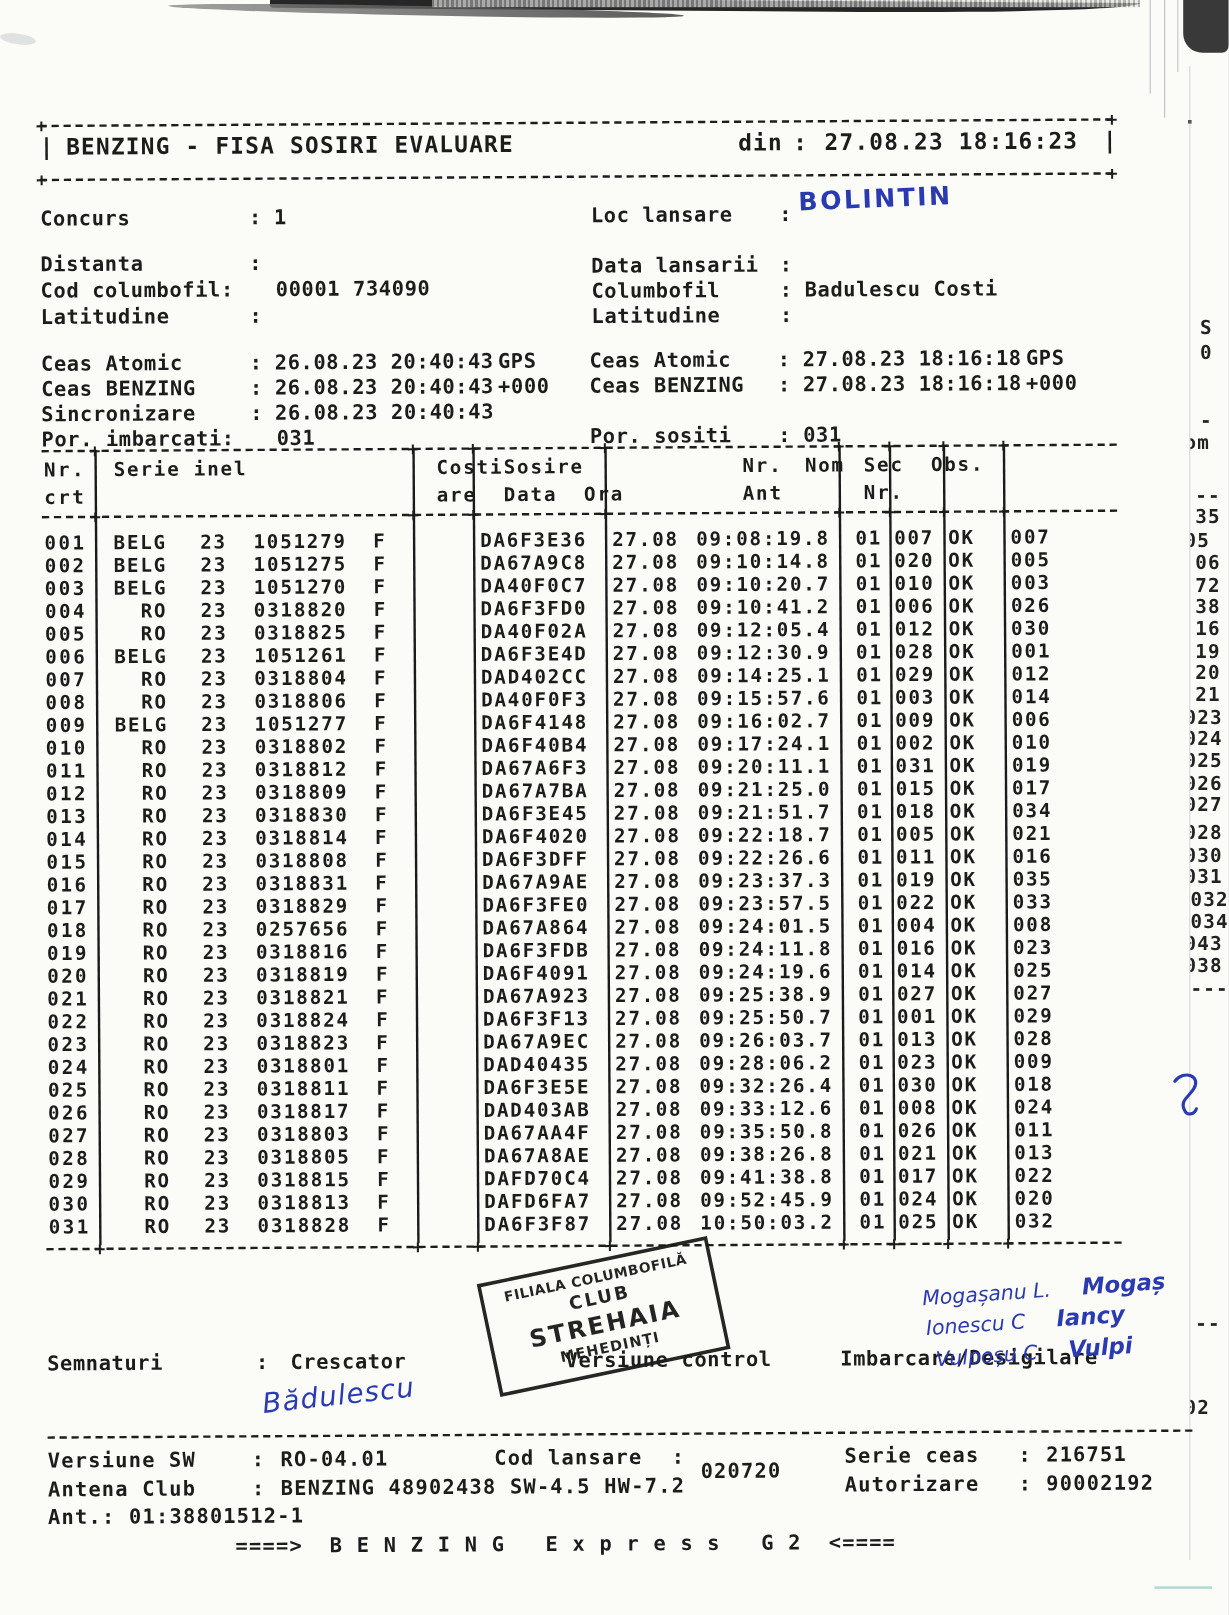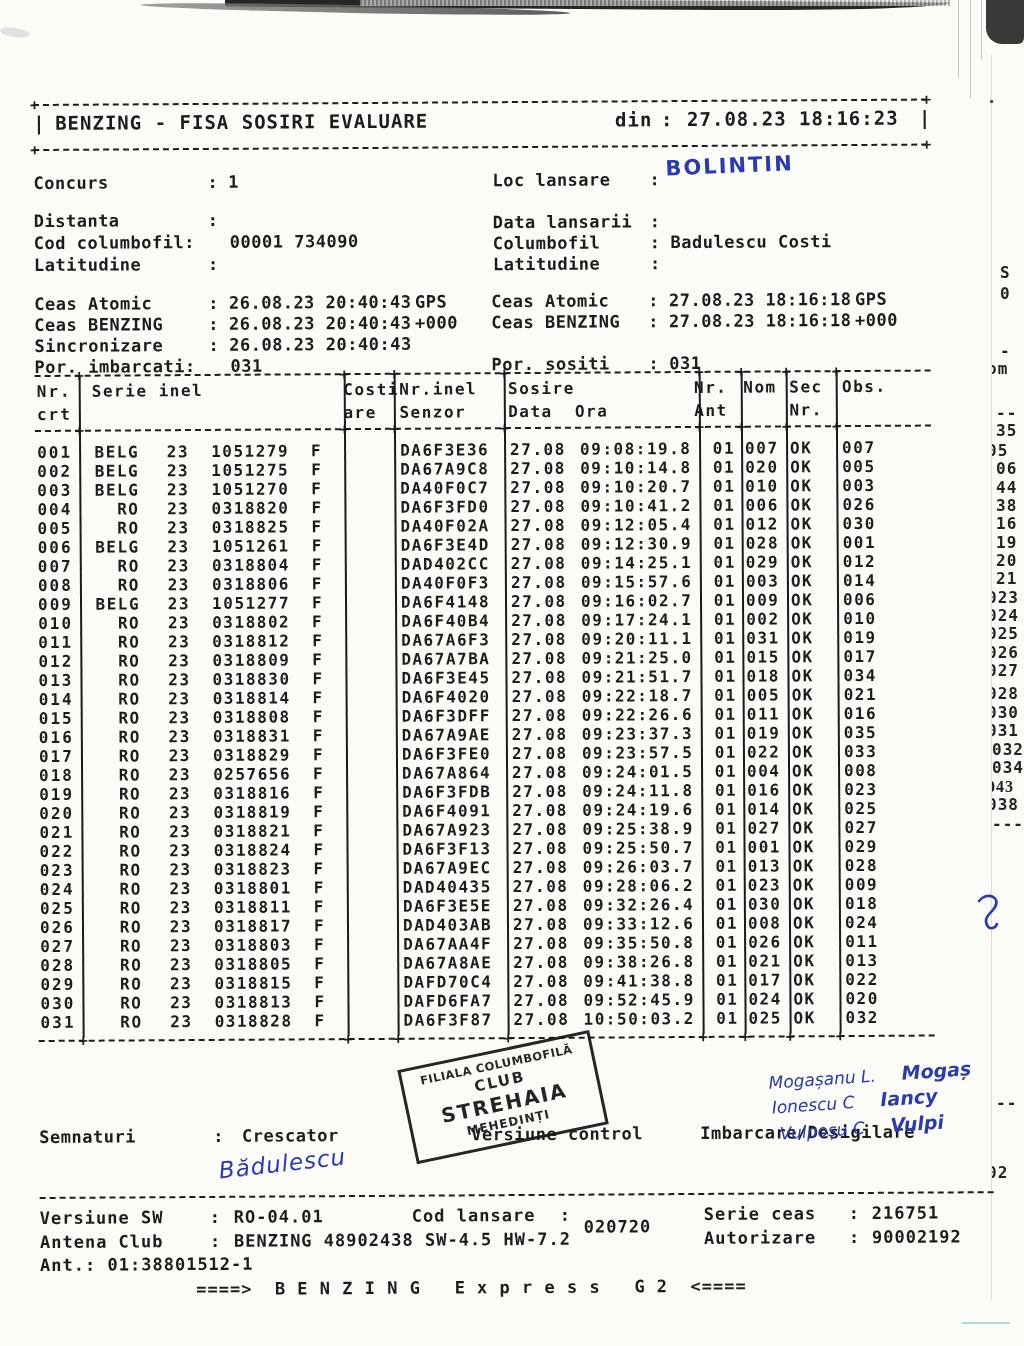--- a/index.html
+++ b/index.html
@@ -166,21 +166,20 @@
         <span class="plusmark" style="left: 660px;">+</span>
         <span class="plusmark" style="left: 702px;">+</span>
         <span class="plusmark" style="left: 747px;">+</span>
         <span class="plusmark" style="left: 797px;">+</span>
       </div>
 
     <div class="thead">
       <div class="hcell c1"><div class="pre">Nr.</div><div class="pre">crt</div></div>
       <div class="hcell c2" style="display:block;padding-left:14px;"><div class="pre">Serie inel</div><div class="pre"></div></div>
       <div class="hcell c3" style="padding-left:4px;display:block;"><div class="pre">Costi</div><div class="pre">are</div></div>
-      <div class="hcell c4"><div class="pre">Nr.inel</div><div class="pre">Senzor</div></div>
       <div class="hcell c5" style="display:block;"><div class="pre">Sosire</div><div class="pre">Data  Ora</div></div>
       <div class="hcell c6" style="text-align:left;padding-left:4px;"><div class="pre">Nr.</div><div class="pre">Ant</div></div>
       <div class="hcell c7"><div class="pre">Nom</div><div class="pre"></div></div>
       <div class="hcell c8"><div class="pre">Sec</div><div class="pre">Nr.</div></div>
       <div class="hcell c9"><div class="pre">Obs.</div><div class="pre"></div></div>
     </div>
 
     <div class="sep" style="left:36px;top:430px;width:896px;">
         <span class="plusmark" style="left: 40px;">+</span>
         <span class="plusmark" style="left: 305px;">+</span>
@@ -296,37 +295,37 @@
 
   <div id="edge">
       <div class="edgestrip" style="top: 263px;"><span style="margin-left: 8px;">S</span></div>
       <div class="edgestrip" style="top: 284px;"><span style="margin-left: 8px;">0</span></div>
       <div class="edgestrip" style="top: 341px;"><span style="margin-left: 8px;">-</span></div>
       <div class="edgestrip" style="top: 359px;"><span style="margin-left: -5px;">om</span></div>
       <div class="edgestrip" style="top: 403px;"><span style="margin-left: 4px;">--</span></div>
       <div class="edgestrip" style="top: 421px;"><span style="margin-left: 4px;">35</span></div>
       <div class="edgestrip" style="top: 441px;"><span style="margin-left: -5px;">05</span></div>
       <div class="edgestrip" style="top: 459px;"><span style="margin-left: 4px;">06</span></div>
-      <div class="edgestrip" style="top: 478px;"><span style="margin-left: 4px;">44</span></div>
+      <div class="edgestrip" style="top: 478px;"><span style="margin-left: 4px;">72</span></div>
       <div class="edgestrip" style="top: 496px;"><span style="margin-left: 4px;">38</span></div>
       <div class="edgestrip" style="top: 514px;"><span style="margin-left: 4px;">16</span></div>
       <div class="edgestrip" style="top: 533px;"><span style="margin-left: 4px;">19</span></div>
       <div class="edgestrip" style="top: 551px;"><span style="margin-left: 4px;">20</span></div>
       <div class="edgestrip" style="top: 569px;"><span style="margin-left: 4px;">21</span></div>
       <div class="edgestrip" style="top: 588px;"><span style="margin-left: -5px;">023</span></div>
       <div class="edgestrip" style="top: 606px;"><span style="margin-left: -5px;">024</span></div>
       <div class="edgestrip" style="top: 624px;"><span style="margin-left: -5px;">025</span></div>
       <div class="edgestrip" style="top: 643px;"><span style="margin-left: -5px;">026</span></div>
       <div class="edgestrip" style="top: 661px;"><span style="margin-left: -5px;">027</span></div>
       <div class="edgestrip" style="top: 684px;"><span style="margin-left: -5px;">028</span></div>
       <div class="edgestrip" style="top: 703px;"><span style="margin-left: -5px;">030</span></div>
       <div class="edgestrip" style="top: 721px;"><span style="margin-left: -5px;">031</span></div>
       <div class="edgestrip" style="top: 740px;"><span style="margin-left: 0px;">032</span></div>
       <div class="edgestrip" style="top: 758px;"><span style="margin-left: 0px;">034</span></div>
-      <div class="edgestrip" style="top: 777px;"><span style="margin-left: -5px; font-family: Liberation Serif, serif;">043</span></div>
+      <div class="edgestrip" style="top: 777px;"><span style="margin-left: -5px;">043</span></div>
       <div class="edgestrip" style="top: 795px;"><span style="margin-left: -5px;">038</span></div>
       <div class="edgestrip" style="top: 814px;"><span style="margin-left: 0px;">---</span></div>
       <div class="edgestrip" style="top: 1093px;"><span style="margin-left: 4px;">--</span></div>
       <div class="edgestrip" style="top: 1163px;"><span style="margin-left: -5px;">02</span></div>
     </div>
 
   <svg width="30" height="42" viewBox="0 0 30 42" style="position:absolute;left:975px;top:893px;">
     <path d="M4 8 C12 -2 26 4 20 14 C16 21 8 24 12 32 C14 37 20 36 22 31" fill="none" stroke="#2a3ab0" stroke-width="2.6" stroke-linecap="round"></path>
   </svg>
 

